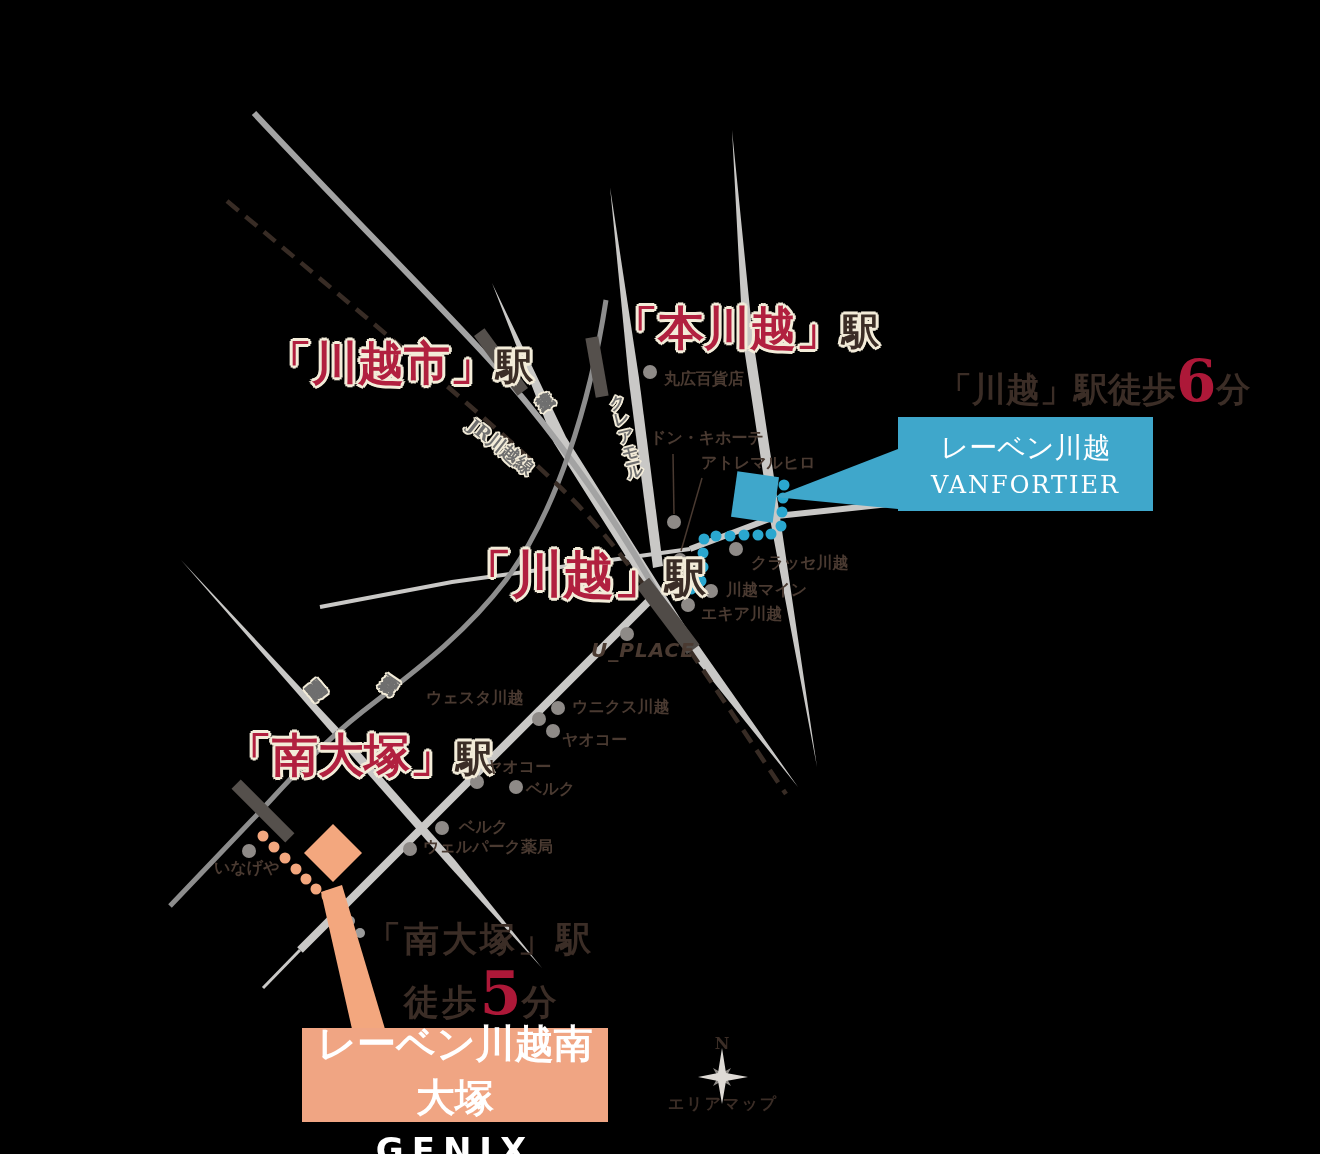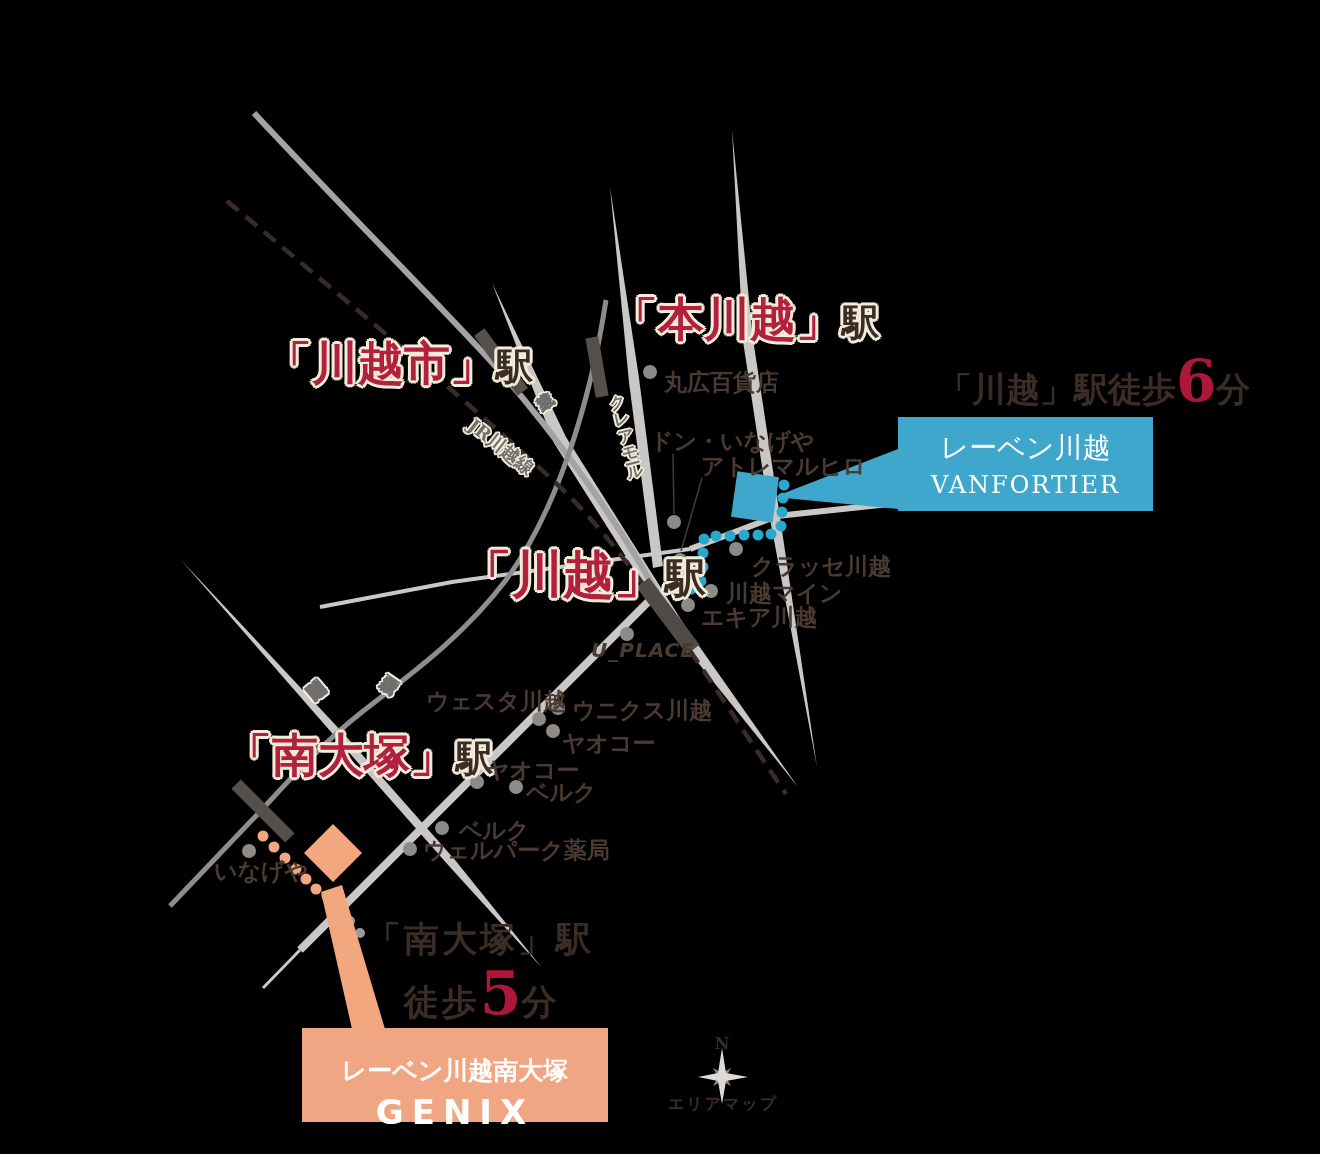--- a/index.html
+++ b/index.html
@@ -11,21 +11,21 @@
   .station{font-family:"DejaVu Serif","Liberation Serif",serif;font-weight:700;color:#b1203f;
     text-shadow:-3px 0 0 #f3ecd9,3px 0 0 #f3ecd9,0 -3px 0 #f3ecd9,0 3px 0 #f3ecd9,
        -2px -2px 0 #f3ecd9,2px -2px 0 #f3ecd9,-2px 2px 0 #f3ecd9,2px 2px 0 #f3ecd9;}
   .station .suffix{color:#3b2d26;}
   
   .railname{font-family:"DejaVu Serif","Liberation Serif",serif;font-weight:700;color:#6f6f6f;
     text-shadow:-2px 0 0 #f3ecd9,2px 0 0 #f3ecd9,0 -2px 0 #f3ecd9,0 2px 0 #f3ecd9,
        -1px -1px 0 #f3ecd9,1px -1px 0 #f3ecd9,-1px 1px 0 #f3ecd9,1px 1px 0 #f3ecd9;}
   .vert{writing-mode:vertical-rl;text-orientation:upright;}
   
-  .facility{font-weight:700;color:#4a3a31;font-size:23px;}
+  .facility{font-weight:700;color:#4a3a31;font-size:16px;}
   
   .walk{font-family:"DejaVu Serif","Liberation Serif",serif;font-weight:700;color:#3b2d26;}
   .walk .min{color:#ad1838;font-size:58px;}
   .walk-sans{font-family:"DejaVu Sans","Liberation Sans",sans-serif;font-weight:700;color:#3b2d26;}
   .walk-sans .min{font-family:"DejaVu Serif","Liberation Serif",serif;color:#ad1838;font-size:60px;}
   
   .propbox{position:absolute;display:flex;flex-direction:column;align-items:center;
            justify-content:center;color:#fff;text-align:center;}
   .propbox.blue{background:#3fa7cb;font-family:"DejaVu Serif","Liberation Serif",serif;}
   .propbox.orange{background:#f0a583;font-family:"DejaVu Sans","Liberation Sans",sans-serif;font-weight:700;}
@@ -123,32 +123,32 @@
 
   <div class="lbl railname vert" style="left:532px;top:383px;font-size:17px;transform:translate(-50%,-50%) rotate(-35deg);">東武東上線</div>
   <div class="lbl railname" style="left:501px;top:447px;font-size:18px;transform:translate(-50%,-50%) rotate(38deg);">JR川越線</div>
   <div class="lbl railname vert" style="left:624px;top:428px;font-size:16px;transform:translate(-50%,-50%) rotate(-14deg);">クレアモール</div>
   <div class="lbl railname vert" style="left:402px;top:667px;font-size:17px;transform:translate(-50%,-50%) rotate(35deg);">西武新宿線</div>
   <div class="lbl railname vert" style="left:301px;top:672px;font-size:18px;transform:translate(-50%,-50%) rotate(-40deg);">関越自動車道</div>
 
   <div class="lbl station" style="left:266px;top:340px;font-size:46px;">
     <span>「川越市」</span><span class="suffix" style="font-size:37px;">駅</span>
   </div>
-  <div class="lbl station" style="left:612px;top:296px;font-size:46px;">
+  <div class="lbl station" style="left:612px;top:309px;font-size:46px;font-family:Liberation Mono, monospace;">
     <span>「本川越」</span><span class="suffix" style="font-size:37px;">駅</span>
   </div>
   <div class="lbl station" style="left:461px;top:549px;font-size:51px;">
     <span>「川越」</span><span class="suffix" style="font-size:41px;">駅</span>
   </div>
   <div class="lbl station" style="left:226px;top:732px;font-size:46px;">
     <span>「南大塚」</span><span class="suffix" style="font-size:37px;">駅</span>
   </div>
 
   <div class="lbl facility" style="left:664px;top:371px;">丸広百貨店</div>
-  <div class="lbl facility" style="left:650px;top:430px;">ドン・いなげや</div>
+  <div class="lbl facility" style="left:650px;top:430px;">ドン・キホーテ</div>
   <div class="lbl facility" style="left:701px;top:455px;">アトレマルヒロ</div>
   <div class="lbl facility" style="left:751px;top:555px;">クラッセ川越</div>
   <div class="lbl facility" style="left:726px;top:582px;">川越マイン</div>
   <div class="lbl facility" style="left:701px;top:606px;">エキア川越</div>
   <div class="lbl facility" style="left:591px;top:640px;font-size:20px;letter-spacing:1px;font-style:italic;">U_PLACE</div>
   <div class="lbl facility" style="left:426px;top:690px;">ウェスタ川越</div>
   <div class="lbl facility" style="left:572px;top:699px;">ウニクス川越</div>
   <div class="lbl facility" style="left:562px;top:732px;">ヤオコー</div>
   <div class="lbl facility" style="left:486px;top:759px;">ヤオコー</div>
   <div class="lbl facility" style="left:526px;top:781px;">ベルク</div>
@@ -164,20 +164,20 @@
     <div style="font-size:24px;letter-spacing:2px;margin-top:4px;">VANFORTIER</div>
   </div>
 
   <div class="lbl walk-sans" style="left:480px;top:922px;font-size:35px;text-align:center;transform:translateX(-50%);">
     <div style="letter-spacing:3px;">「南大塚」駅</div>
     <div style="margin-top:6px;">
       <span style="letter-spacing:3px;">徒歩</span><span class="min">5</span><span>分</span>
     </div>
   </div>
   <div class="propbox orange" style="left:302px;top:1028px;width:306px;height:94px;">
-    <div style="font-size:25px;margin-top:36px;">レーベン川越南大塚</div>
+    <div style="font-size:39px;margin-top:36px;">レーベン川越南大塚</div>
     <div style="font-size:34px;letter-spacing:8px;margin-top:5px;">GENIX</div>
   </div>
 
   <div class="lbl compass-n" style="left:722px;top:1036px;font-size:16px;transform:translateX(-50%);">N</div>
   <div class="lbl areamap" style="left:723px;top:1096px;font-size:16px;letter-spacing:2px;transform:translateX(-50%);">エリアマップ</div>
 
 </div>
 
 </body></html>

